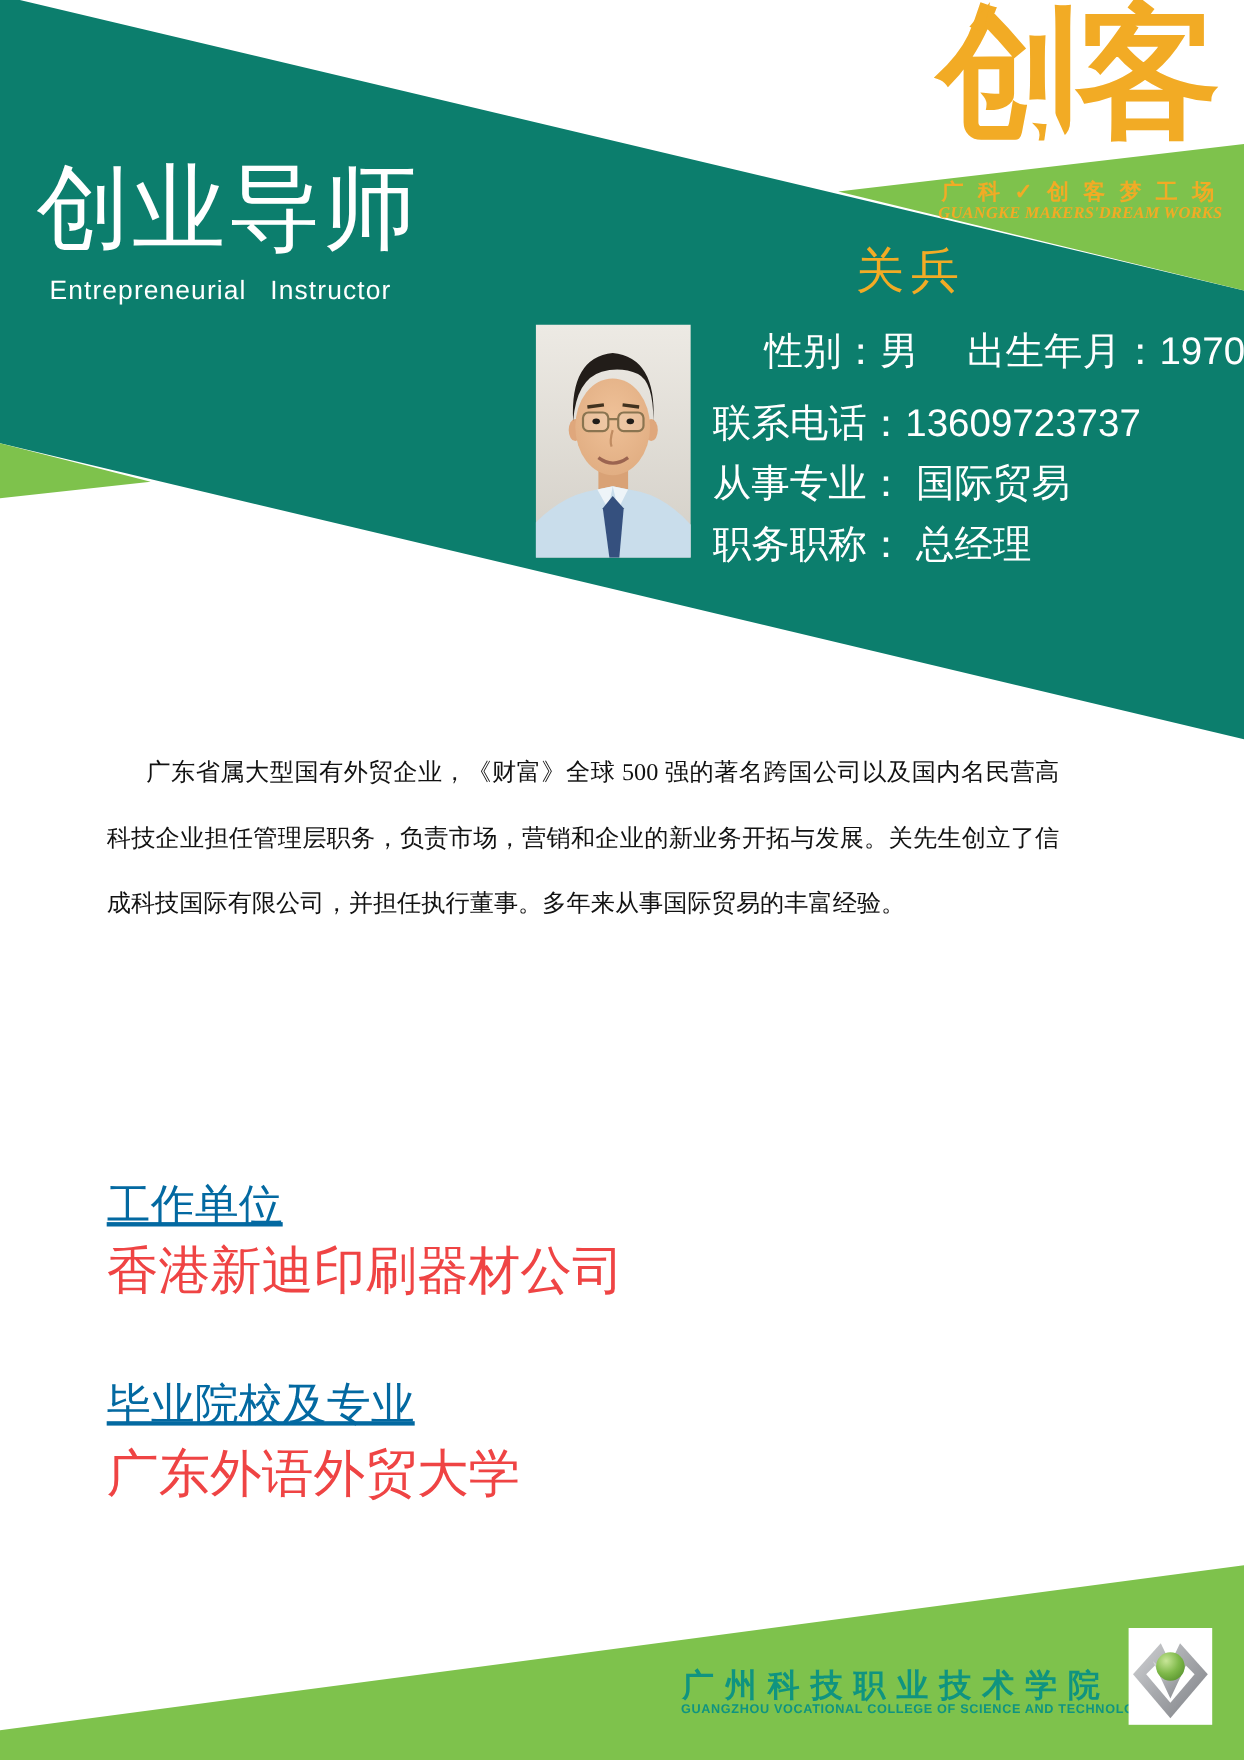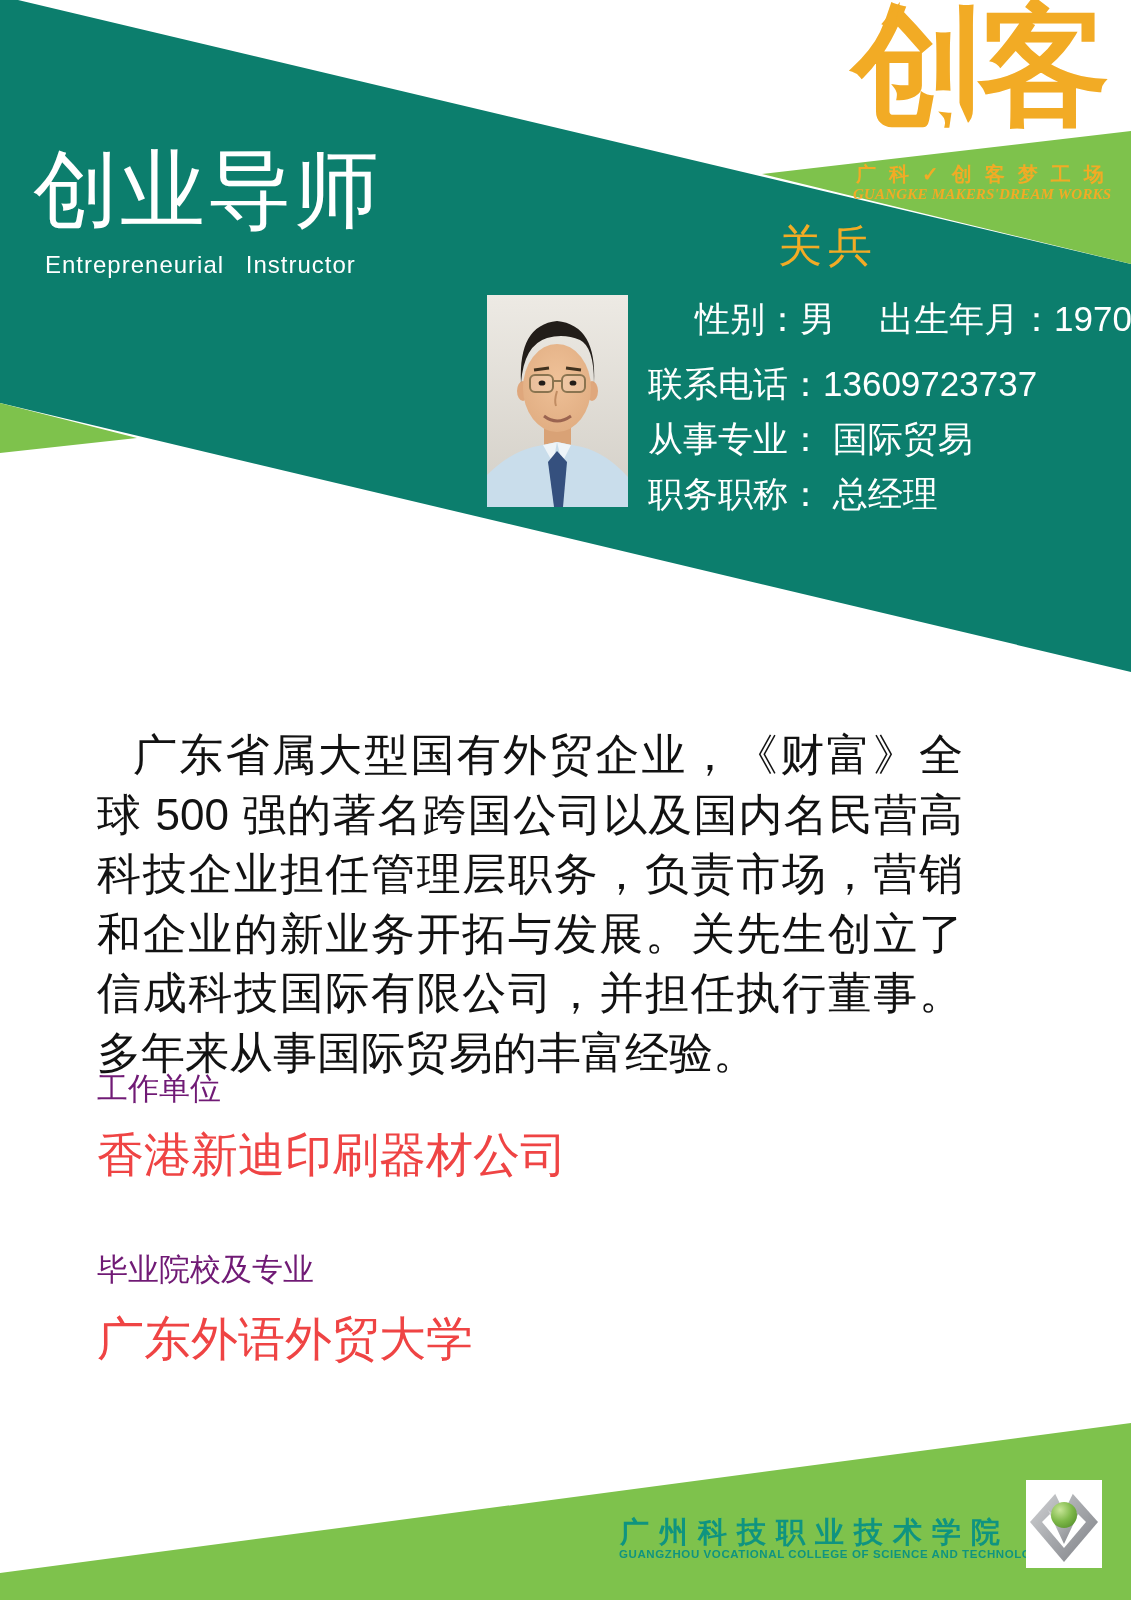--- a/index.html
+++ b/index.html
@@ -50,26 +50,26 @@
     color:#f2ab25;font-weight:500;white-space:nowrap;
   }
 
   .photo{left:487px;top:295px;width:141px;height:212px;}
 
   .info-line{left:648px;font-size:35px;color:#ffffff;font-weight:500;white-space:nowrap;}
   .il1{top:296px;margin-left:47px;} .il2{top:361px;} .il3{top:416px;} .il4{top:471px;}
   .gap-left{margin-left:44px;}
 
   .bio{
-    left:97px;top:725px;width:866px;font-size:44px;line-height:59.5px;
+    left:97px;top:672px;width:866px;font-size:22px;line-height:59.5px;
     color:#121212;text-align:justify;text-indent:36px;
-    font-family:Liberation Sans, sans-serif;
+    font-family:Liberation Serif, serif;
   }
 
-  .sec-h{font-size:31px;color:#701a75;font-weight:500;white-space:nowrap;}
+  .sec-h{font-size:40px;color:#0369a1;font-weight:500;white-space:nowrap;text-decoration:underline;}
   .sec-t{font-size:47px;color:#ef4444;font-weight:400;white-space:nowrap;}
   .s1h{left:97px;top:1068px;} .s1t{left:97px;top:1124px;}
   .s2h{left:97px;top:1249px;} .s2t{left:97px;top:1308px;}
 
   .school-cn{
     left:620px;top:1513px;font-size:29px;letter-spacing:10px;font-weight:700;
     color:#0f9480;white-space:nowrap;
   }
   .school-en{
     left:619px;top:1548px;font-size:11.5px;letter-spacing:0.6px;font-weight:700;

